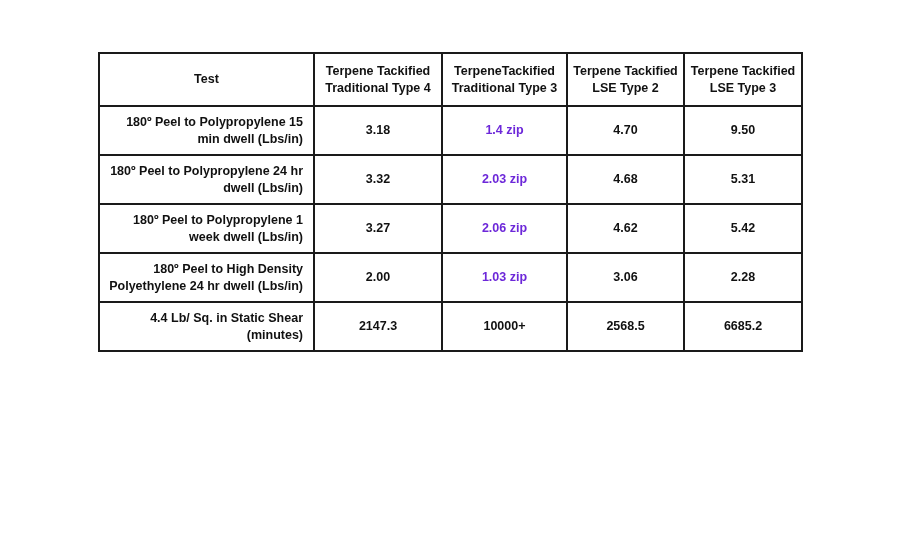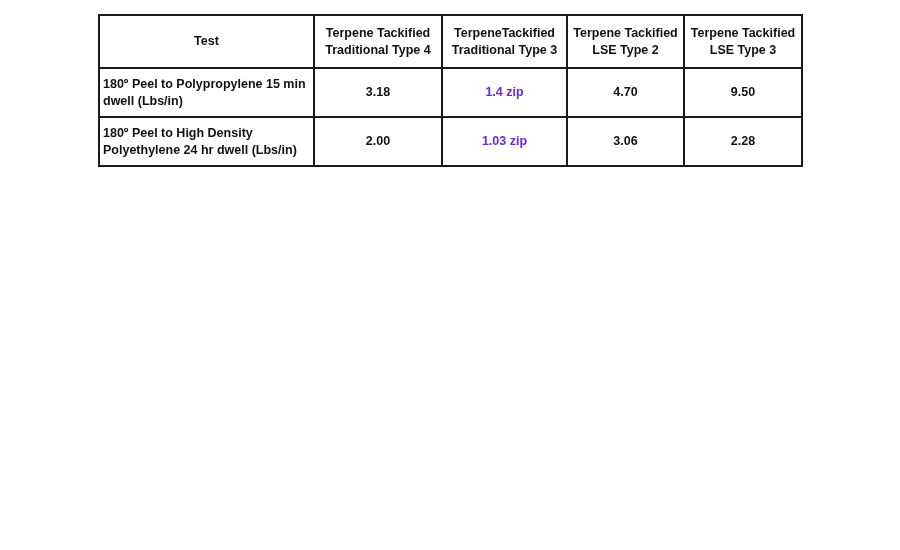--- a/index.html
+++ b/index.html
@@ -17,41 +17,42 @@
     }
     .table-wrap {
       position: absolute;
       left: 98px;
       top: 14px;
     }
     table {
       border-collapse: collapse;
       table-layout: fixed;
       border: 2px solid #f97316;
+      margin-top: 38px;
     }
     th, td {
       border: 2px solid #1a1a1a;
       font-weight: bold;
       font-size: 12.5px;
       line-height: 17px;
       padding: 0;
     }
     th {
       height: 51px;
       text-align: center;
       vertical-align: middle;
     }
     td {
       height: 47px;
       vertical-align: middle;
     }
     td.test-name {
-      text-align: left;
+      text-align: right;
       padding-left: 3px;
-      padding-right: 2px;
+      padding-right: 10px;
     }
     td.value {
       text-align: center;
       border-radius: 12px;
     }
     td.value.zip {
       color: #6d28d9;
     }
     col.c0 { width: 215px; }
     col.c1 { width: 128px; }
@@ -82,21 +83,42 @@
     </thead>
     <tbody>
       <tr>
         <td class="test-name">180º Peel to Polypropylene 15 min dwell (Lbs/in)</td>
         <td class="value">3.18</td>
         <td class="value zip">1.4 zip</td>
         <td class="value">4.70</td>
         <td class="value">9.50</td>
       </tr>
       <tr>
+        <td class="test-name">180º Peel to Polypropylene 24 hr dwell (Lbs/in)</td>
+        <td class="value">3.32</td>
+        <td class="value zip">2.03 zip</td>
+        <td class="value">4.68</td>
+        <td class="value">5.31</td>
+      </tr>
+      <tr>
+        <td class="test-name">180º Peel to Polypropylene 1 week dwell (Lbs/in)</td>
+        <td class="value">3.27</td>
+        <td class="value zip">2.06 zip</td>
+        <td class="value">4.62</td>
+        <td class="value">5.42</td>
+      </tr>
+      <tr>
         <td class="test-name">180º Peel to High Density Polyethylene 24 hr dwell (Lbs/in)</td>
         <td class="value">2.00</td>
         <td class="value zip">1.03 zip</td>
         <td class="value">3.06</td>
         <td class="value">2.28</td>
       </tr>
+      <tr>
+        <td class="test-name">4.4 Lb/ Sq. in Static Shear (minutes)</td>
+        <td class="value">2147.3</td>
+        <td class="value">10000+</td>
+        <td class="value">2568.5</td>
+        <td class="value">6685.2</td>
+      </tr>
     </tbody>
   </table>
 </div>
 
 </body></html>

